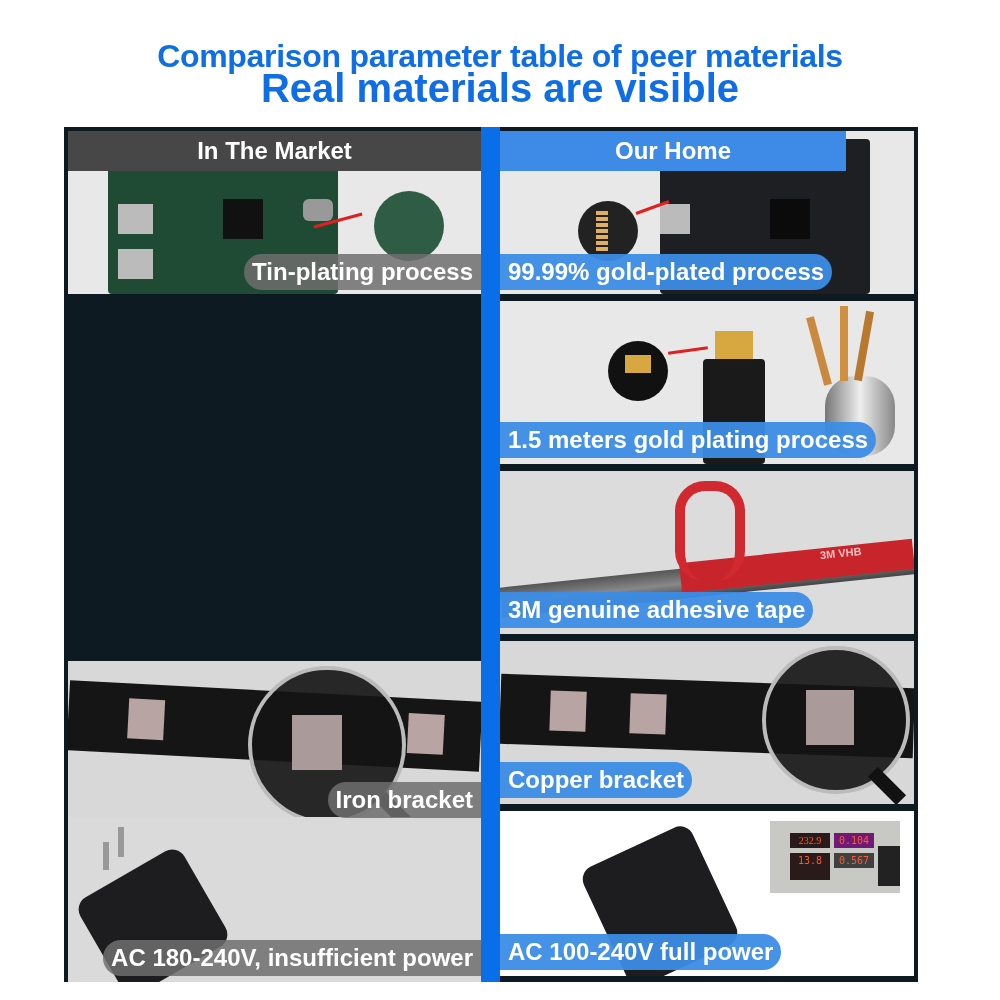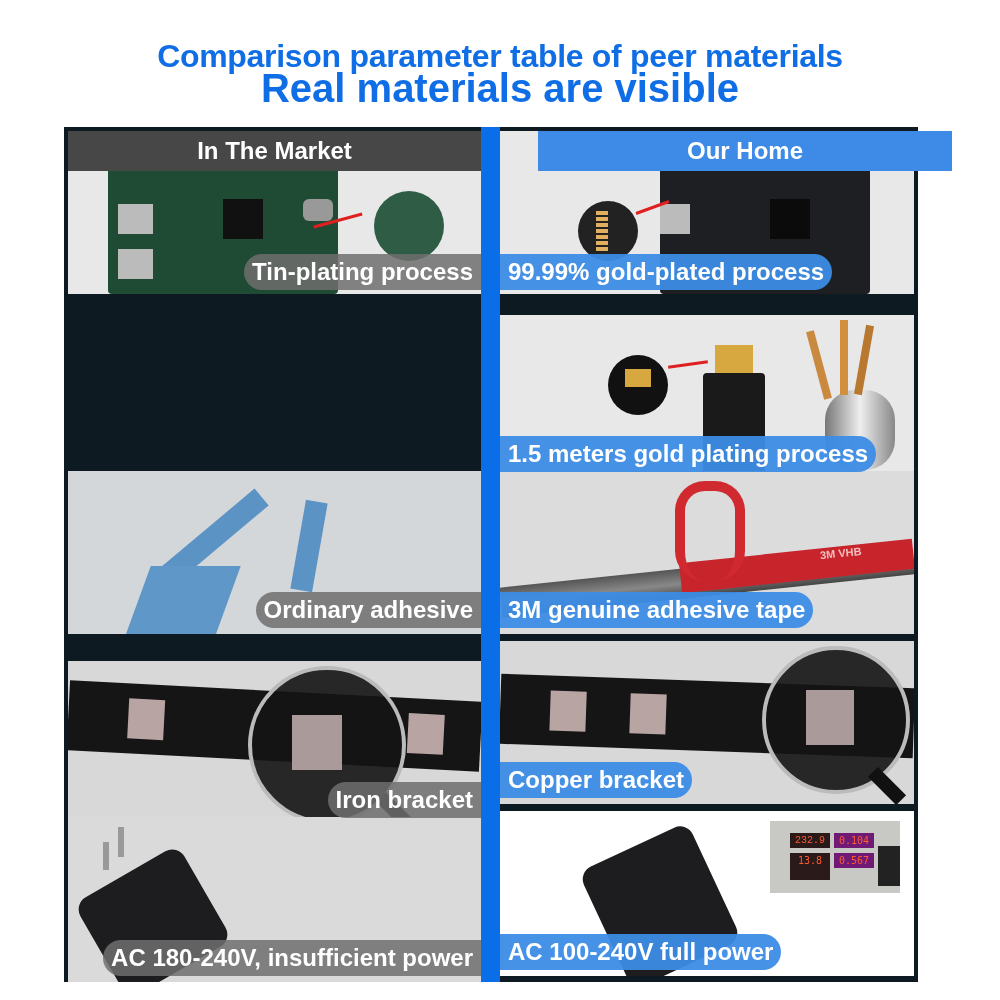--- a/index.html
+++ b/index.html
@@ -5,21 +5,21 @@
   html, body { margin:0; padding:0; background:#ffffff; }
   body { width:1000px; height:1000px; position:relative; overflow:hidden; font-family:"Liberation Sans", sans-serif; }
   .title { position:absolute; left:0; width:1000px; text-align:center; color:#0f6ee6; font-weight:bold; font-family:"Liberation Sans", sans-serif; }
   .t1 { top:10px; font-size:32px; letter-spacing:-0.3px;margin-top:28px; }
   .t2 { top:66px; font-size:40px; }
   .table { position:absolute; left:64px; top:127px; width:854px; height:855px; background:#0d1a22; }
   .divider { position:absolute; left:481px; top:127px; width:19px; height:855px; background:#0a6ee8; z-index:5; }
   .cell { position:absolute; overflow:hidden; background:#e8e8e8; }
   .header { position:absolute; top:4px; height:40px; display:flex; align-items:center; justify-content:center; color:#fff; font-weight:bold; font-size:24px; z-index:3; }
   .h-left { left:4px; width:413px; background:#474747; }
-  .h-right { left:436px; width:414px; background:#3d8be6;margin-left:38px; }
+  .h-right { left:436px; width:346px; background:#3d8be6; }
   .caption { position:absolute; bottom:6px; height:36px; line-height:36px; color:#fff; font-weight:bold; font-size:24px; white-space:nowrap; z-index:4; padding:0 8px; }
   .cap-left { right:0; background:rgba(110,110,110,0.85); border-radius:18px 0 0 18px; }
   .cap-right { left:0; background:rgba(60,140,230,0.95); border-radius:0 18px 18px 0; }
   .art { position:absolute; }
   .circle { position:absolute; border-radius:50%; }
 </style>
 </head>
 <body>
 
 <div class="title t1">Comparison parameter table of peer materials</div>
@@ -46,46 +46,38 @@
       <div style="position:absolute;left:0px;top:65px;width:30px;height:30px;background:#bbb;"></div>
       <div style="position:absolute;left:110px;top:60px;width:40px;height:40px;background:#0b0b0b;"></div>
     </div>
     <div class="art" style="left:135px;top:75px;width:35px;height:3px;background:#e02020;transform:rotate(-20deg);"></div>
     <div class="circle" style="left:78px;top:70px;width:60px;height:60px;background:#222;">
       <div style="position:absolute;left:18px;top:10px;width:12px;height:40px;background:repeating-linear-gradient(#e0b060 0 4px,#222 4px 6px);"></div>
     </div>
     <div class="caption cap-right" style="bottom:4px;">99.99% gold-plated process</div>
   </div>
 
-  <div class="cell" style="left:436px;top:188px;width:414px;height:163px;">
+  <div class="cell" style="left:436px;top:174px;width:414px;height:163px;">
     <div class="circle" style="left:108px;top:40px;width:60px;height:60px;background:#111;">
       <div style="position:absolute;left:17px;top:14px;width:26px;height:18px;background:#d8a840;"></div>
     </div>
     <div class="art" style="left:168px;top:48px;width:40px;height:3px;background:#e02020;transform:rotate(-8deg);"></div>
     <div class="art" style="left:203px;top:30px;width:65px;height:133px;">
       <div style="position:absolute;left:12px;top:0;width:38px;height:28px;background:#d8a840;"></div>
       <div style="position:absolute;left:0;top:28px;width:62px;height:105px;background:#1a1a1a;border-radius:4px;"></div>
     </div>
     <div class="art" style="left:290px;top:5px;width:120px;height:158px;">
       <div style="position:absolute;left:35px;top:70px;width:70px;height:80px;background:linear-gradient(90deg,#777,#eee,#888);border-radius:30px;"></div>
       <div style="position:absolute;left:25px;top:10px;width:8px;height:70px;background:#c98a40;transform:rotate(-15deg);"></div>
       <div style="position:absolute;left:50px;top:0px;width:8px;height:75px;background:#d09040;"></div>
       <div style="position:absolute;left:70px;top:5px;width:8px;height:70px;background:#b87830;transform:rotate(10deg);"></div>
     </div>
     <div class="caption cap-right">1.5 meters gold plating process</div>
   </div>
 
-  <div class="cell" style="left:4px;top:344px;width:413px;height:163px;background:#d4d7da;">
-    <div class="art" style="left:40px;top:0;width:260px;height:163px;">
-      <div style="position:absolute;left:30px;top:60px;width:140px;height:22px;background:#5b93c4;transform:rotate(-40deg);"></div>
-      <div style="position:absolute;left:30px;top:95px;width:90px;height:70px;background:#5f98c8;transform:skewX(-20deg);"></div>
-      <div style="position:absolute;left:190px;top:30px;width:22px;height:90px;background:#5b93c4;transform:rotate(10deg);"></div>
-    </div>
-    <div class="caption cap-left">Ordinary adhesive</div>
-  </div>
   <div class="cell" style="left:436px;top:344px;width:414px;height:163px;background:#dcdcdc;">
     <div class="art" style="left:0;top:95px;width:414px;height:30px;background:linear-gradient(#555,#888,#444);transform:rotate(-6deg);"></div>
     <div class="art" style="left:180px;top:80px;width:234px;height:30px;background:#c8242c;transform:rotate(-6deg);"></div>
     <div class="art" style="left:175px;top:10px;width:50px;height:90px;border:10px solid #d02a30;border-radius:30px;border-bottom:none;"></div>
     <div class="art" style="left:320px;top:76px;color:#f0c0c0;font-size:11px;font-weight:bold;transform:rotate(-6deg);">3M VHB</div>
     <div class="caption cap-right">3M genuine adhesive tape</div>
   </div>
 
   <div class="cell" style="left:4px;top:514px;width:413px;height:163px;background:#d8d8d8;margin-top:20px;">
     <div class="art" style="left:0;top:30px;width:413px;height:70px;background:#151515;transform:rotate(3deg);">
@@ -112,24 +104,24 @@
 
   <div class="cell" style="left:4px;top:684px;width:413px;height:165px;background:#dadada;margin-top:6px;">
     <div class="art" style="left:25px;top:50px;width:120px;height:110px;background:#1d1d1f;border-radius:14px;transform:rotate(-30deg);"></div>
     <div class="art" style="left:50px;top:10px;width:6px;height:30px;background:#999;"></div>
     <div class="art" style="left:35px;top:25px;width:6px;height:28px;background:#999;"></div>
     <div class="caption cap-left">AC 180-240V, insufficient power</div>
   </div>
   <div class="cell" style="left:436px;top:684px;width:414px;height:165px;background:#ffffff;">
     <div class="art" style="left:100px;top:30px;width:120px;height:130px;background:#1d1d1f;border-radius:14px;transform:rotate(-25deg);"></div>
     <div class="art" style="left:270px;top:10px;width:130px;height:72px;background:#c8c8c4;">
-      <div style="position:absolute;left:20px;top:12px;width:40px;height:15px;background:#2a1a1a;color:#ff5a30;font-family:Liberation Mono, monospace;font-size:10px;line-height:15px;text-align:center;">232.9</div>
+      <div style="position:absolute;left:20px;top:12px;width:40px;height:15px;background:#2a1a1a;color:#ff5a30;font-family:Liberation Serif, serif;font-size:10px;line-height:15px;text-align:center;">232.9</div>
       <div style="position:absolute;left:64px;top:12px;width:40px;height:15px;background:#701a75;color:#ff5a30;font-family:'DejaVu Sans Mono',monospace;font-size:10px;line-height:15px;text-align:center;">0.104</div>
       <div style="position:absolute;left:20px;top:32px;width:40px;height:27px;background:#2a1a1a;color:#ff5a30;font-family:'DejaVu Sans Mono',monospace;font-size:10px;line-height:15px;text-align:center;">13.8</div>
-      <div style="position:absolute;left:64px;top:32px;width:40px;height:15px;background:#701a75;color:#ff5a30;font-family:'DejaVu Sans Mono',monospace;font-size:10px;line-height:15px;text-align:center;">0.567</div>
+      <div style="position:absolute;left:64px;top:32px;width:40px;height:15px;background:#404040;color:#ff5a30;font-family:'DejaVu Sans Mono',monospace;font-size:10px;line-height:15px;text-align:center;">0.567</div>
       <div style="position:absolute;left:108px;top:25px;width:22px;height:40px;background:#222;"></div>
     </div>
     <div class="caption cap-right">AC 100-240V full power</div>
   </div>
 
 </div>
 
 <div class="divider"></div>
 
 </body></html>

